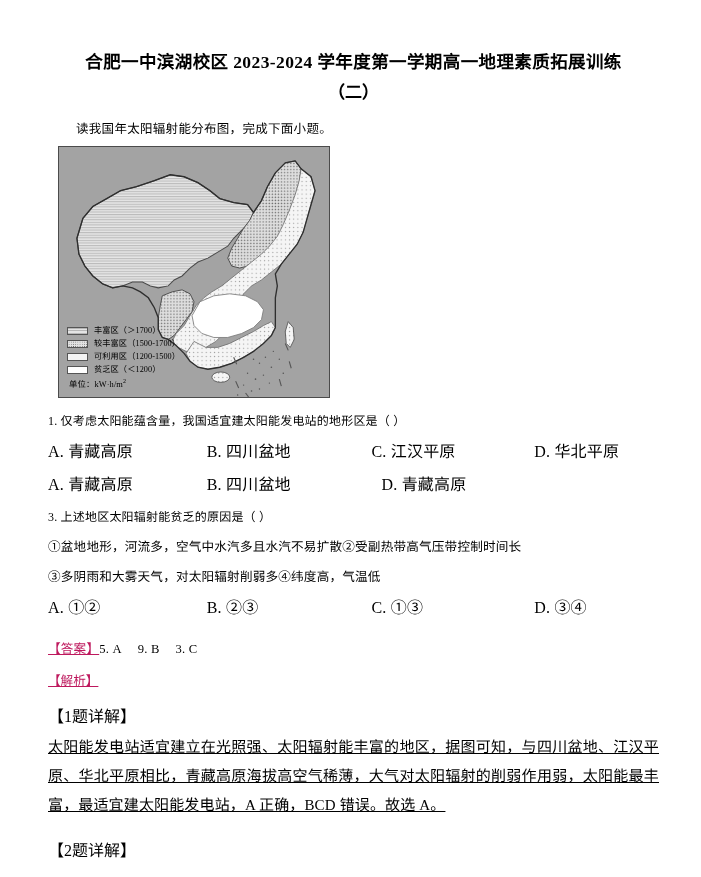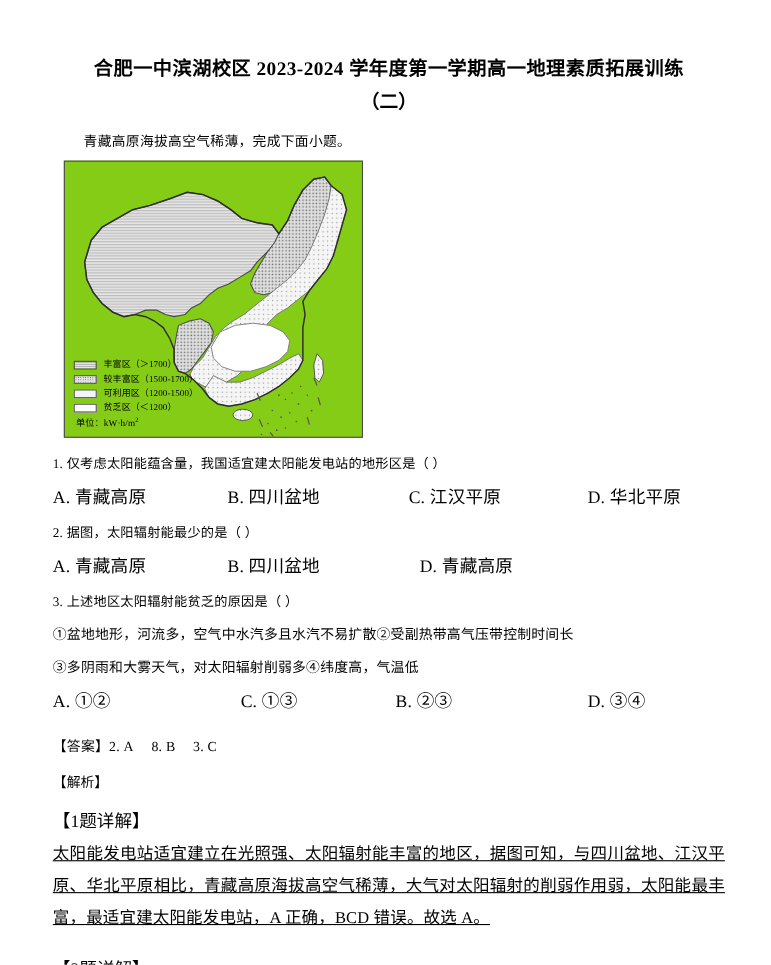--- a/index.html
+++ b/index.html
@@ -55,21 +55,21 @@
 
   
   .figure-wrap {
     margin: 9px 0 0 10px;
   }
   .map-box {
     position: relative;
     width: 272px;
     height: 252px;
     border: 1.4px solid #4b4b4b;
-    background: #84cc16;
+    background: #a3a3a3;
     box-sizing: border-box;
     overflow: hidden;
   }
   .map-svg { display:block; width:100%; height:100%; }
 
   .legend {
     position: absolute;
     left: 8px;
     bottom: 5px;
     font-size: 8.2px;
@@ -125,21 +125,21 @@
   .opt.pad2 { padding-left: 6px; }
   .opt.pad3 { padding-left: 18px; }
   .opt.pad4 { padding-left: 28px; }
   .stmt {
     font-size: 12.6px;
     margin: 11px 0 0 0;
     letter-spacing: 0.2px;
   }
 
   
-  .blue { color: #000000; }
+  .blue { color: #be185d; text-decoration: underline; }
   .ans-line {
     font-size: 12.6px;
     margin: 20px 0 0 0;
     letter-spacing: 0.2px;
   }
   .ans-line .gap { display:inline-block; width: 16px; }
   .anal-line {
     font-size: 12.6px;
     margin: 13px 0 0 0;
   }
@@ -160,21 +160,21 @@
 </style>
 </head>
 <body>
 
 <div class="page">
 
   <div class="doc-title">合肥一中滨湖校区 2023-2024 学年度第一学期高一地理素质拓展训练</div>
   <div class="doc-subtitle">（二）</div>
 
 
-  <div class="material-line">青藏高原海拔高空气稀薄，完成下面小题。</div>
+  <div class="material-line">读我国年太阳辐射能分布图，完成下面小题。</div>
 
   <div class="figure-wrap">
     <div class="map-box">
 
       <svg class="map-svg" viewBox="0 0 272 252">
         <defs>
           <pattern id="hatchRich" width="4" height="2.6" patternUnits="userSpaceOnUse">
             <rect width="4" height="2.6" fill="#e6e6e6"></rect>
             <rect width="4" height="1.1" fill="#bcbcbc"></rect>
           </pattern>
@@ -283,39 +283,38 @@
   </div>
 
   <div class="q-stem first">1. 仅考虑太阳能蕴含量，我国适宜建太阳能发电站的地形区是（    ）</div>
   <div class="opt-row">
     <span class="opt pad1">A. 青藏高原</span>
     <span class="opt pad2">B. 四川盆地</span>
     <span class="opt pad3">C. 江汉平原</span>
     <span class="opt pad4">D. 华北平原</span>
   </div>
 
-  <div class="q-stem">2. 据图，太阳辐射能最少的是（    ）</div>
   <div class="opt-row">
     <span class="opt pad1">A. 青藏高原</span>
     <span class="opt pad2">B. 四川盆地</span>
     <span class="opt pad4">D. 青藏高原</span>
   </div>
 
   <div class="q-stem">3. 上述地区太阳辐射能贫乏的原因是（    ）</div>
   <div class="stmt">①盆地地形，河流多，空气中水汽多且水汽不易扩散②受副热带高气压带控制时间长</div>
   <div class="stmt">③多阴雨和大雾天气，对太阳辐射削弱多④纬度高，气温低</div>
   <div class="opt-row">
     <span class="opt pad1">A. ①②</span>
+    <span class="opt pad2">B. ②③</span>
     <span class="opt pad3">C. ①③</span>
-    <span class="opt pad2">B. ②③</span>
     <span class="opt pad4">D. ③④</span>
   </div>
 
   <div class="ans-line">
-    <span class="blue">【答案】</span><span>2. A</span><span class="gap"></span><span>8. B</span><span class="gap"></span><span>3. C</span>
+    <span class="blue">【答案】</span><span>5. A</span><span class="gap"></span><span>9. B</span><span class="gap"></span><span>3. C</span>
   </div>
 
   <div class="anal-line">
     <span class="blue">【解析】</span>
   </div>
 
   <div class="detail-head">【1题详解】</div>
   <div class="para">太阳能发电站适宜建立在光照强、太阳辐射能丰富的地区，据图可知，与四川盆地、江汉平原、华北平原相比，青藏高原海拔高空气稀薄，大气对太阳辐射的削弱作用弱，太阳能最丰富，最适宜建太阳能发电站，A 正确，BCD 错误。故选 A。</div>
 
   <div class="detail-head second">【2题详解】</div>

